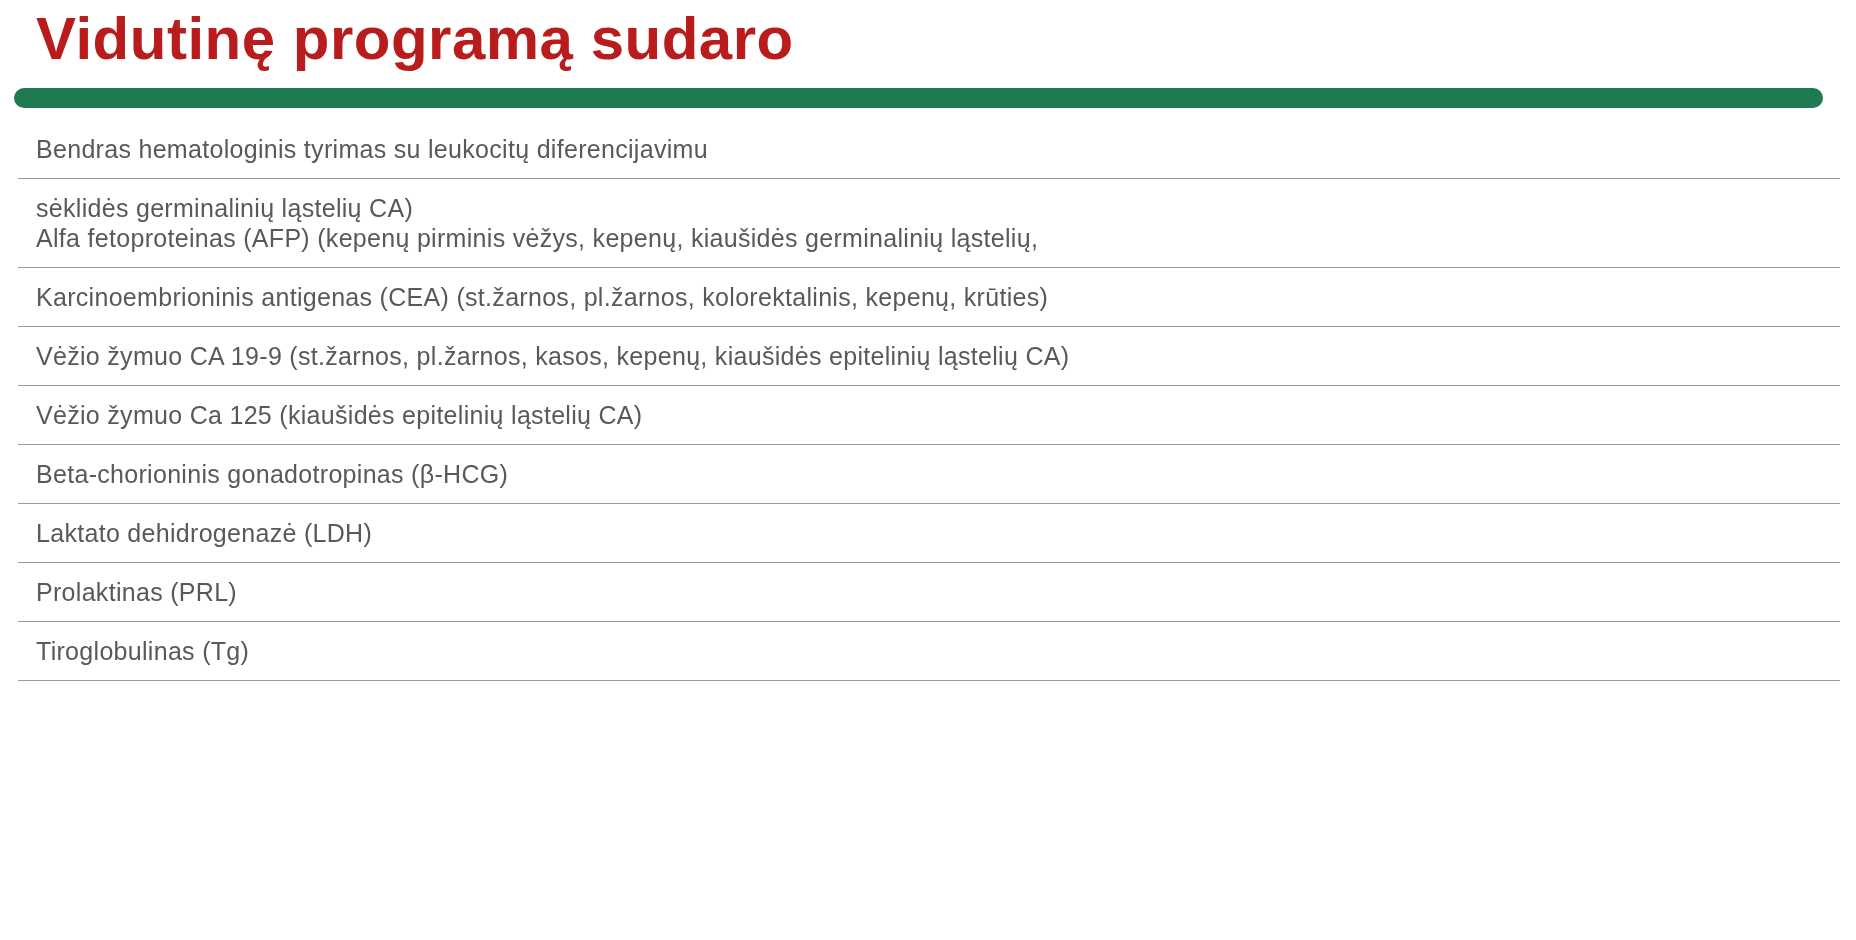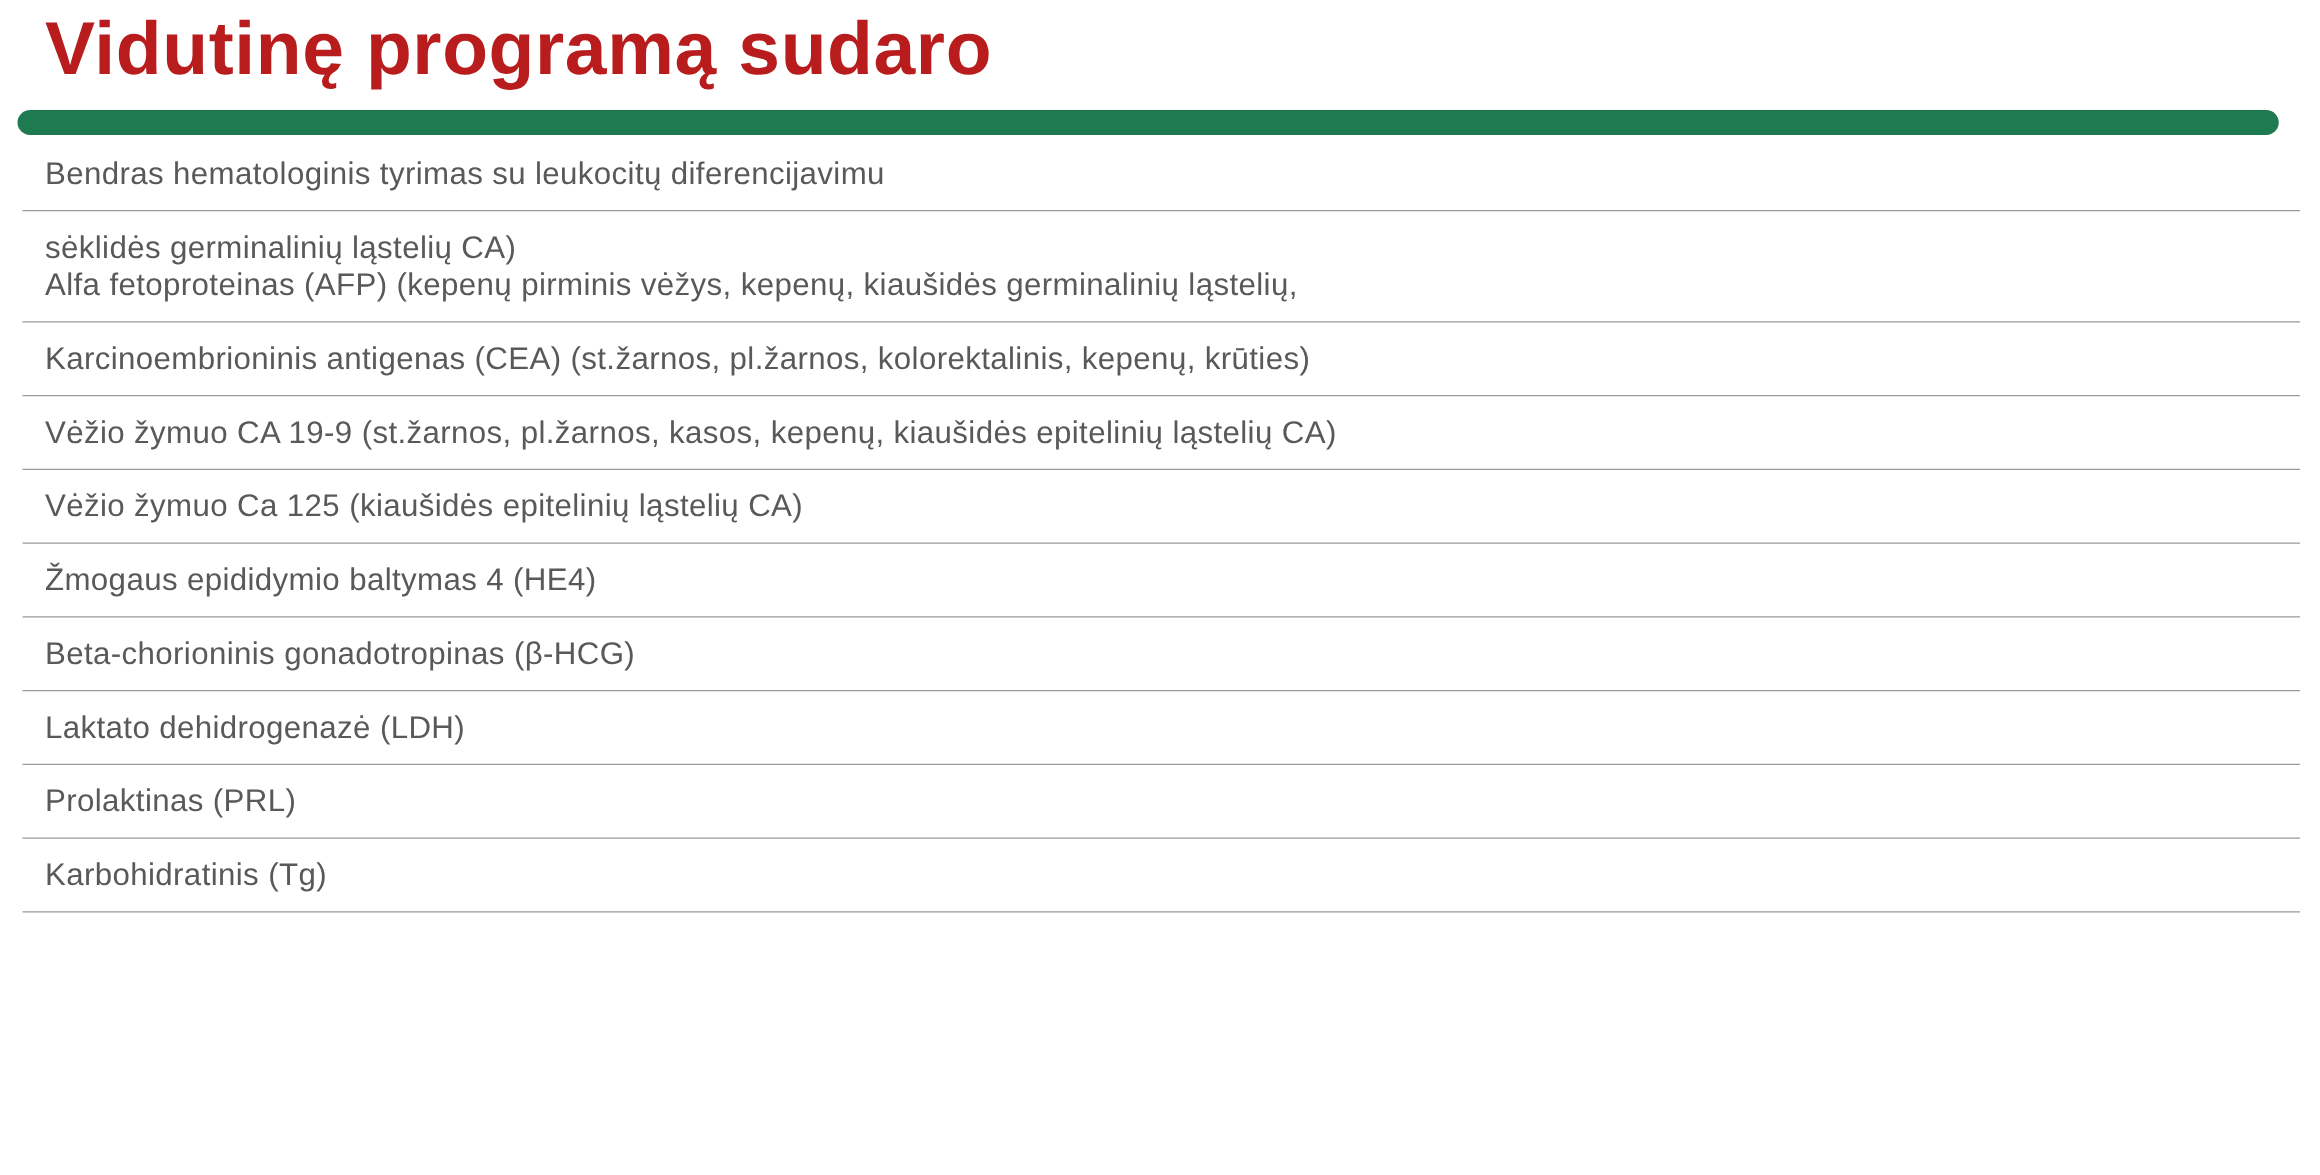--- a/index.html
+++ b/index.html
@@ -29,21 +29,21 @@
     white-space: nowrap;
   }
   .accent-bar {
     margin: 16px 0 0 14px;
     width: 1809px;
     height: 20px;
     border-radius: 10px;
     background: #1E7A50;
   }
   .list {
-    margin: 2px 16px 0 18px;
+    margin: 12px 16px 0 18px;
   }
   .row {
     padding: 14px 0 14px 18px;
     border-bottom: 1.5px solid #9A9A9A;
     color: #58595B;
     font-size: 25px;
     line-height: 30px;
     letter-spacing: 0.3px;
   }
   .row .line {
@@ -79,34 +79,31 @@
     <div class="row">
       <span class="line">Vėžio žymuo CA 19-9 (st.žarnos, pl.žarnos, kasos, kepenų, kiaušidės epitelinių ląstelių CA)</span>
     </div>
 
     <div class="row">
       <span class="line">Vėžio žymuo Ca 125 (kiaušidės epitelinių ląstelių CA)</span>
     </div>
 
 
 
-    <div class="row">
-      <span class="line">Žmogaus epididymio baltymas 4 (HE4)</span>
-    </div>
 
     <div class="row">
       <span class="line">Beta-chorioninis gonadotropinas (β-HCG)</span>
     </div>
 
     <div class="row">
       <span class="line">Laktato dehidrogenazė (LDH)</span>
     </div>
 
     <div class="row">
       <span class="line">Prolaktinas (PRL)</span>
     </div>
 
     <div class="row">
-      <span class="line">Karbohidratinis (Tg)</span>
+      <span class="line">Tiroglobulinas (Tg)</span>
     </div>
 
   </div>
 </div>
 
 </body></html>

